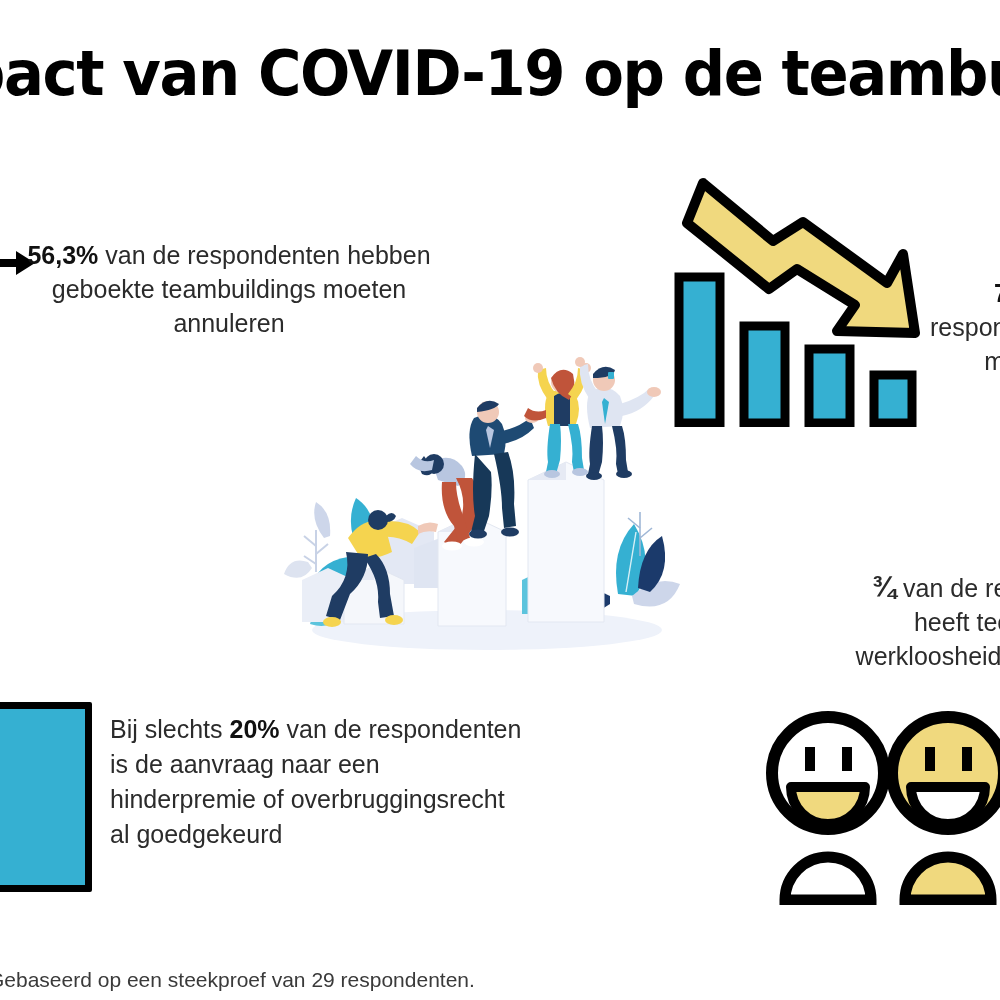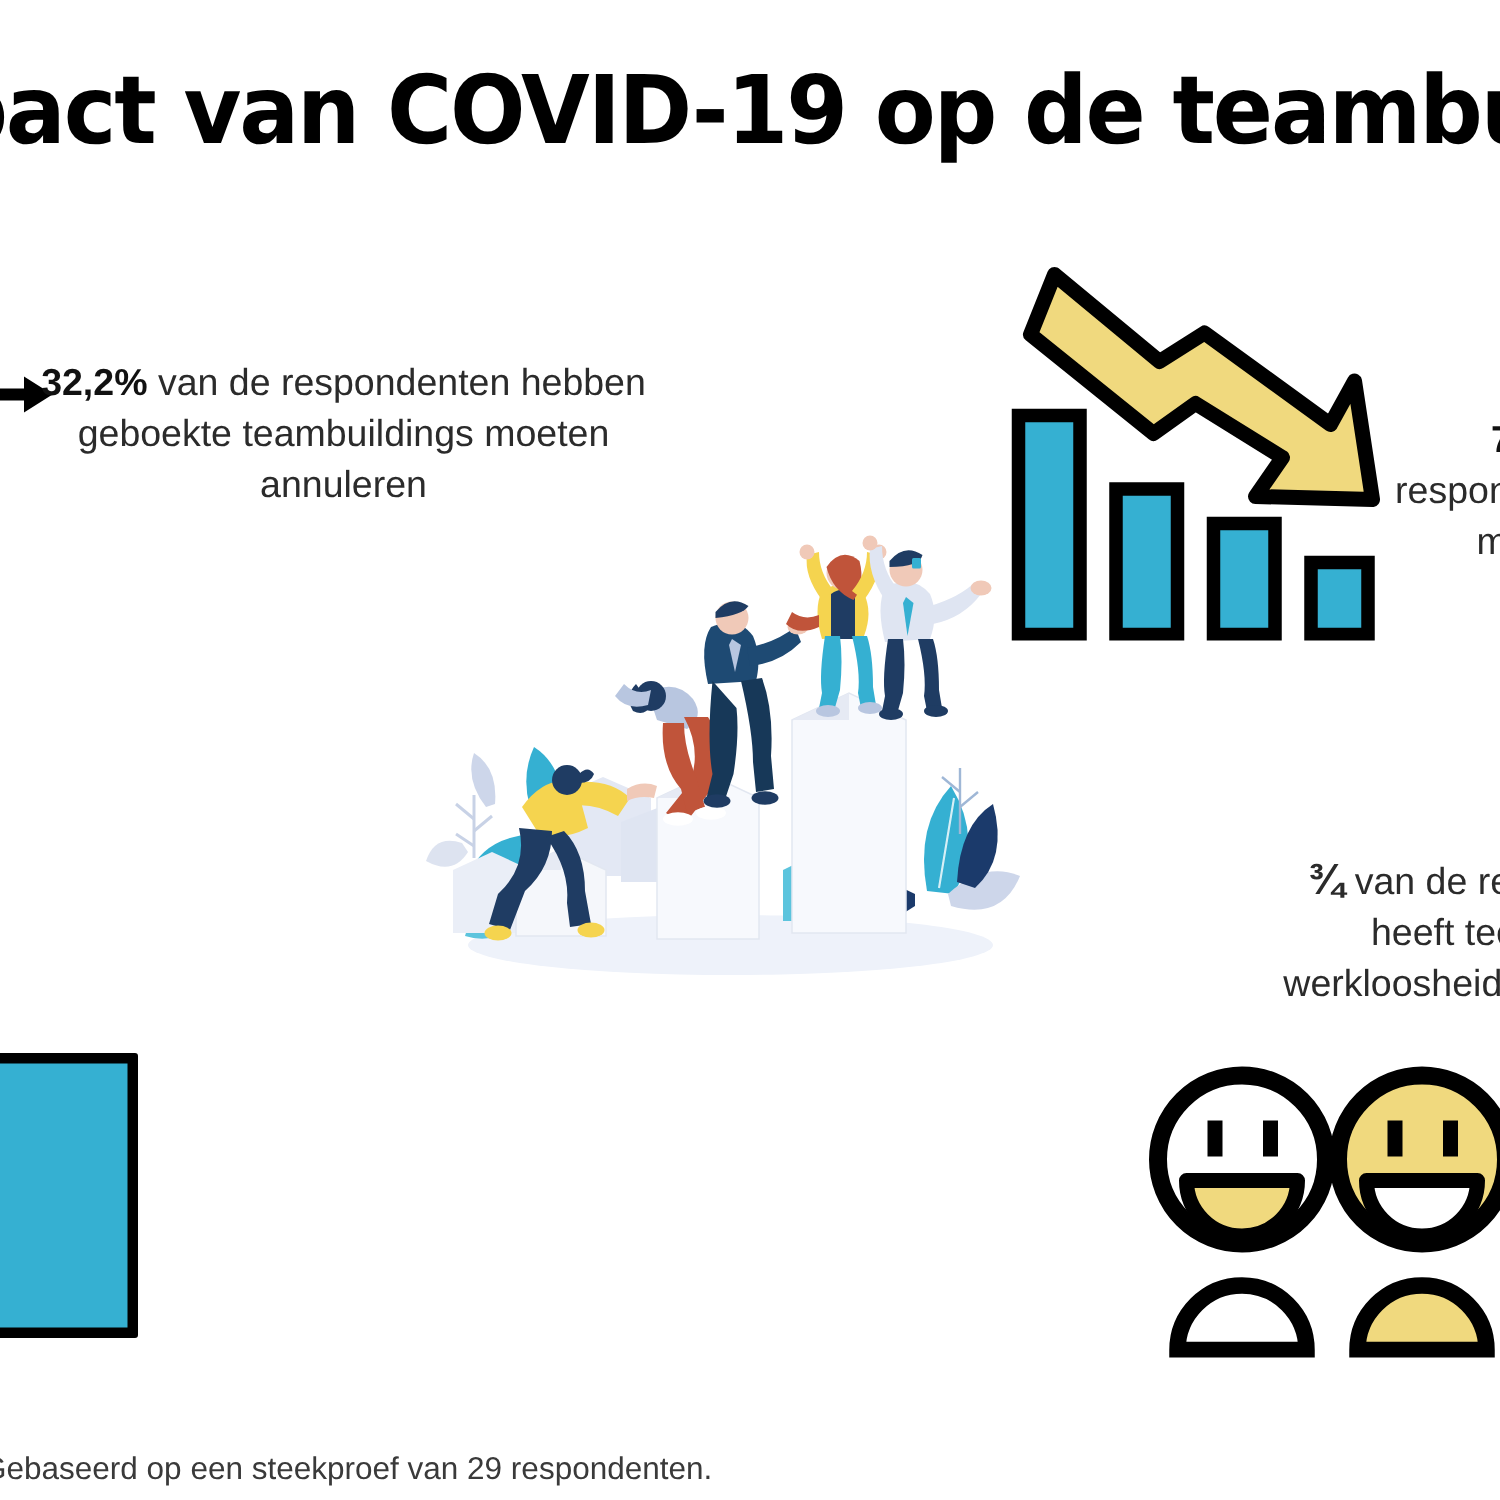--- a/index.html
+++ b/index.html
@@ -137,32 +137,35 @@
 <div id="canvas">
 
   <div class="title-wrap">
     <div class="title">Impact van COVID-19 op de teambuildingsector</div>
   </div>
 
   <svg class="arrow-bullet" viewBox="0 0 50 26">
     <path d="M0 9 L30 9 L30 1 L49 13 L30 25 L30 17 L0 17 Z" fill="#000000"></path>
   </svg>
   <div class="stat-text" id="stat-cancel">
-    <b>32,2%</b><span> van de respondenten hebben geboekte teambuildings moeten annuleren</span>
+    <b>56,3%</b><span> van de respondenten hebben geboekte teambuildings moeten annuleren</span>
   </div>
 
   <div class="stat-text" id="stat-right-top">
     <b>76%</b><span> van de respondenten verwacht minder omzet</span>
   </div>
 
   <div class="stat-text" id="stat-three-quarter">
     <span class="frac">¾</span><span> van de respondenten heeft technische werkloosheid aangevraagd</span>
   </div>
 
   <div class="teal-swatch"></div>
+  <div class="stat-text" id="stat-premie">
+    <span>Bij slechts </span><b>20%</b><span> van de respondenten is de aanvraag naar een hinderpremie of overbruggingsrecht al goedgekeurd</span>
+  </div>
 
   <div class="footer">Gebaseerd op een steekproef van 29 respondenten.</div>
 
   <svg class="icon-box" id="barchart-icon" viewBox="0 0 255 262">
     <g>
       <rect x="14" y="112" width="41" height="146" fill="#35b0d2" stroke="#000" stroke-width="9"></rect>
       <rect x="79" y="161" width="41" height="97" fill="#35b0d2" stroke="#000" stroke-width="9"></rect>
       <rect x="144" y="184" width="41" height="74" fill="#35b0d2" stroke="#000" stroke-width="9"></rect>
       <rect x="209" y="210" width="38" height="48" fill="#35b0d2" stroke="#000" stroke-width="9"></rect>
     </g>

